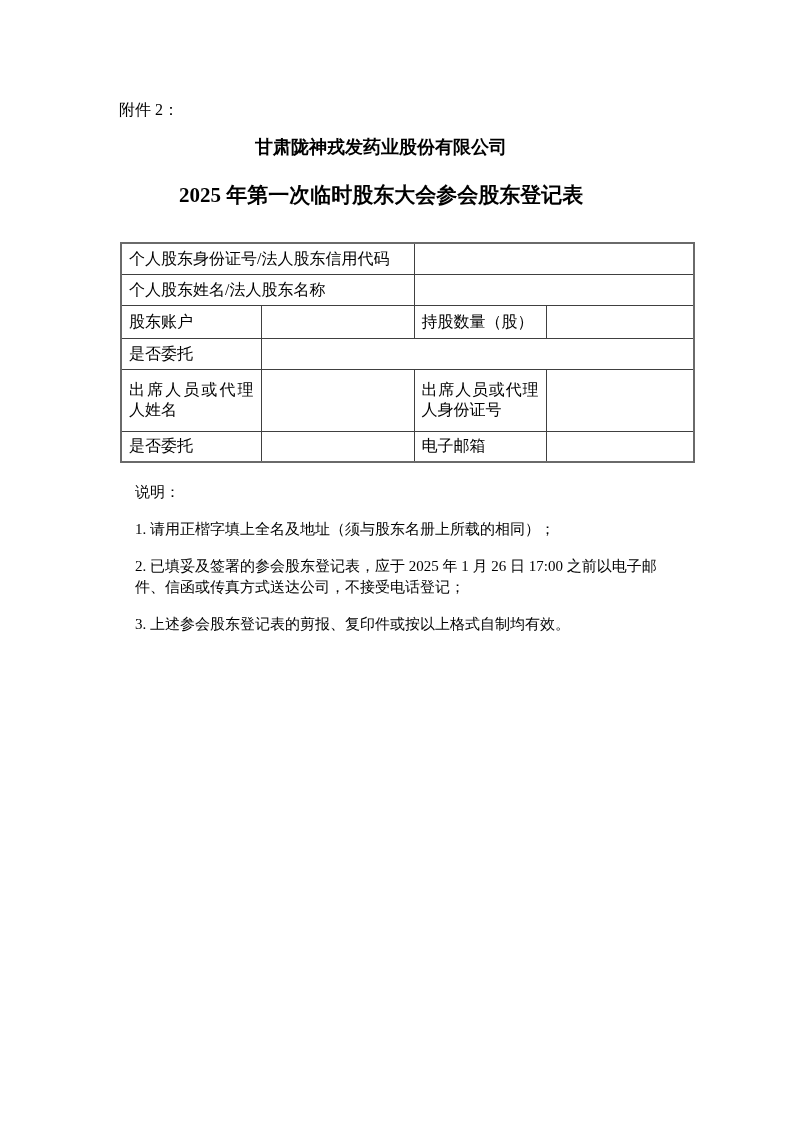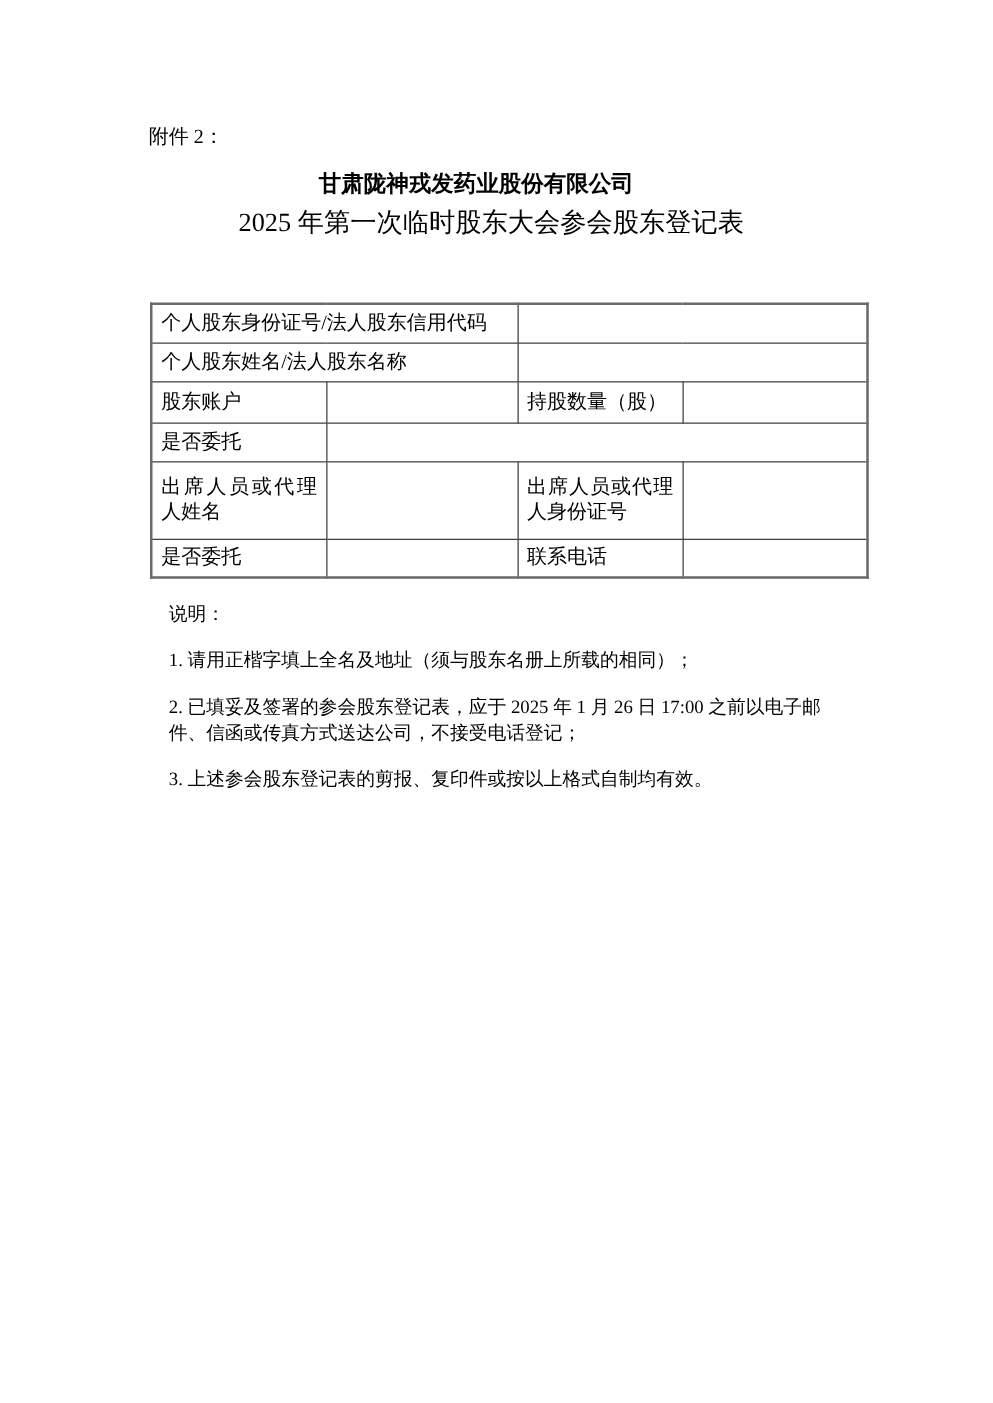--- a/index.html
+++ b/index.html
@@ -32,29 +32,28 @@
     left: 0;
     width: 762px;
     text-align: center;
     font-size: 18px;
     font-weight: 700;
     line-height: 28px;
     white-space: nowrap;
   }
   .doc-subtitle {
     position: absolute;
-    top: 164px;
+    top: 181px;
     left: 0;
     width: 762px;
     text-align: center;
     font-size: 21px;
-    font-weight: 400;
+    font-weight: 700;
     line-height: 28px;
     white-space: nowrap;
-    margin-left: 12px;
   }
   table.form-table {
     position: absolute;
     top: 242px;
     left: 120px;
     width: 573px;
     border-collapse: collapse;
     table-layout: fixed;
     border: 2px solid #6a6a6a;
   }
@@ -126,21 +125,21 @@
       </tr>
       <tr class="row-h62">
         <td class="cell-label cell-justify">出席人员或代理人姓名</td>
         <td></td>
         <td class="cell-label cell-justify">出席人员或代理人身份证号</td>
         <td></td>
       </tr>
       <tr class="row-h31">
         <td class="cell-label">是否委托</td>
         <td></td>
-        <td class="cell-label">联系电话</td>
+        <td class="cell-label">电子邮箱</td>
         <td></td>
       </tr>
     </tbody>
   </table>
 
   <div class="notes">
     <p class="note-line">说明：</p>
     <p class="note-line">1. 请用正楷字填上全名及地址（须与股东名册上所载的相同）；</p>
     <p class="note-line">2. 已填妥及签署的参会股东登记表，应于 2025 年 1 月 26 日 17:00 之前以电子邮件、信函或传真方式送达公司，不接受电话登记；</p>
     <p class="note-line">3. 上述参会股东登记表的剪报、复印件或按以上格式自制均有效。</p>

